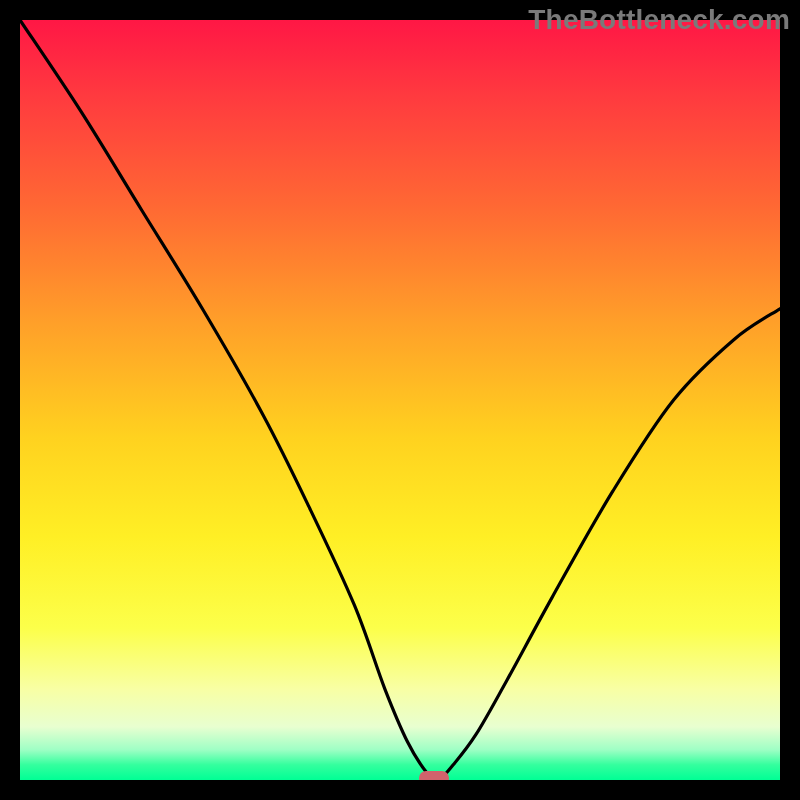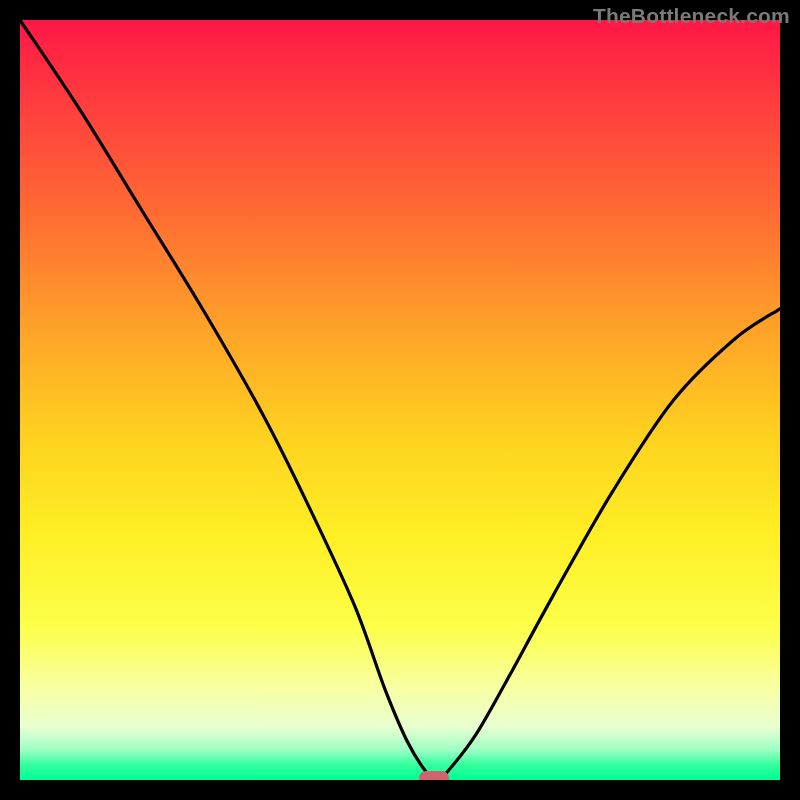--- a/index.html
+++ b/index.html
@@ -15,21 +15,21 @@
     position: relative;
     width: 800px;
     height: 800px;
     background: #000;
   }
   .watermark {
     position: absolute;
     top: 4px;
     right: 10px;
     color: #7a7a7a;
-    font-size: 21px;
+    font-size: 28px;
     font-weight: 600;
     letter-spacing: 0.2px;
     z-index: 10;
   }
   .plot-area {
     position: absolute;
     left: 20px;
     top: 20px;
     width: 760px;
     height: 760px;

